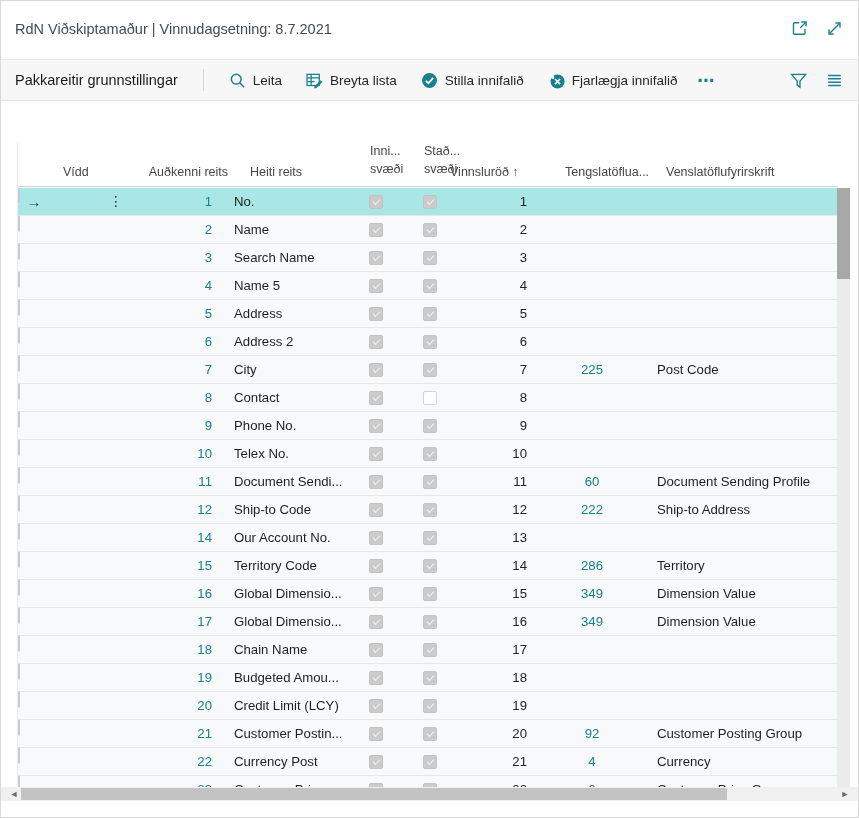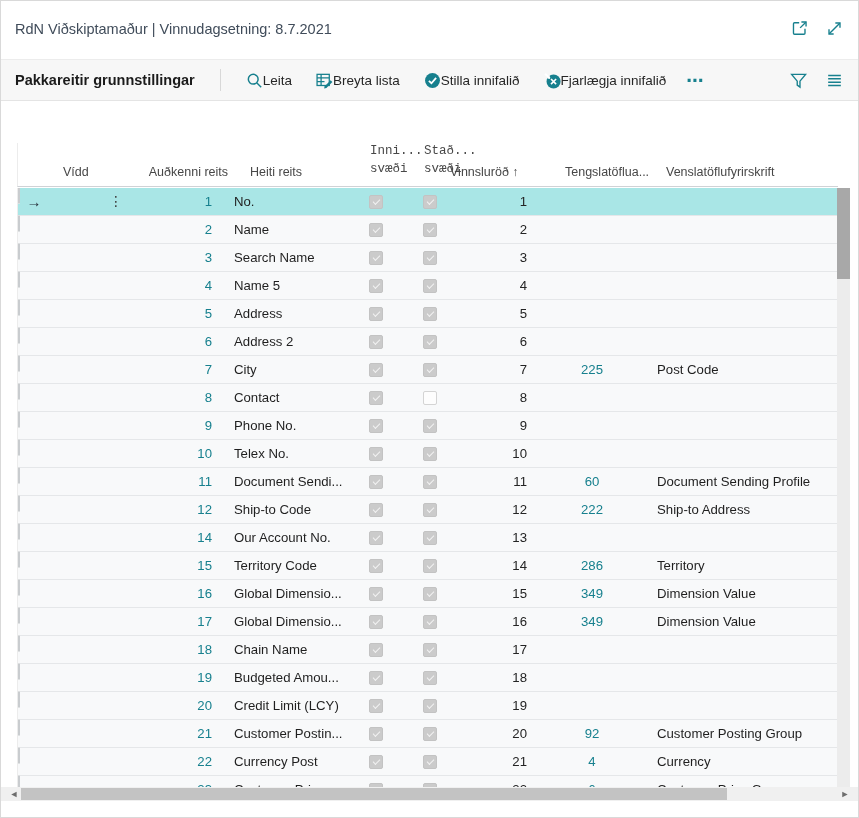--- a/index.html
+++ b/index.html
@@ -12,37 +12,37 @@
   .titlebar { position:absolute; left:0; top:0; width:100%; height:58px; background:#fff;padding-left:17px; }
   .page-title { position:absolute; left:14px; top:20px; font-size:14.5px; color:#404c5a; }
   .title-icons { position:absolute; right:14px; top:18px; display:flex; gap:16px; }
   .tico { width:19px; height:19px; color:#17808e; cursor:pointer; }
   .tico svg { width:100%; height:100%; display:block; }
 
   
   .toolbar { position:absolute; left:0; top:58px; width:100%; height:42px;
              background:#f7f7f7; border-top:1px solid #ececec; border-bottom:1px solid #e4e4e4;
              display:flex; align-items:center; padding:0 14px; }
-  .caption { font-size:14.5px; font-weight:700; color:#1b1b1b;text-align:center; }
+  .caption { font-size:14.5px; font-weight:400; color:#1b1b1b;text-align:center; }
   .tb-divider { width:1px; height:22px; background:#d8d8d8; margin:0 13px 0 25px; }
-  .action { display:flex; align-items:center; margin:0 12px; cursor:pointer; }
+  .action { display:flex; align-items:center; gap:7px; margin:0 12px; cursor:pointer; }
   .action .aico { width:17px; height:17px; color:#17808e; }
   .action .aico svg { width:100%; height:100%; display:block; }
   .action .albl { font-size:13.5px; color:#262626; }
   .more-btn { color:#17808e; font-size:17px; font-weight:700; letter-spacing:1px;
               margin:0 8px; cursor:pointer; line-height:1; }
   .tb-right { margin-left:auto; display:flex; gap:17px; }
 
   
   .grid-header { position:absolute; left:16px; top:142px; width:821px; height:44px;
                  border-bottom:1px solid #cfd2d6; border-left:1px solid #ececec;
                  font-size:12.5px; color:#474747; }
   .gh { position:absolute; bottom:7px; white-space:nowrap; cursor:pointer; }
   .gh.two-line { line-height:1.5; text-align:left; }
-  .gh .l { display:block;font-family:Liberation Mono, monospace; }
+  .gh .l { display:block; }
   .sort-arrow { font-size:12px; color:#474747; }
 
   
   .rows { position:absolute; left:16px; top:187px; width:821px; height:616px;
           overflow:hidden; border-left:1px solid #ececec; }
   .row { position:relative; width:100%; height:28px; background:#f8f9fa;
          border-bottom:1px solid #e5e7e9; font-size:13.2px; }
   .row.selected { background:#a9e6e6; }
   .cell { position:absolute; top:0; height:27px; line-height:27px; white-space:nowrap; }
   .arrow { left:5px; width:22px; text-align:center; color:#28323c; font-size:15px; visibility:hidden; }

